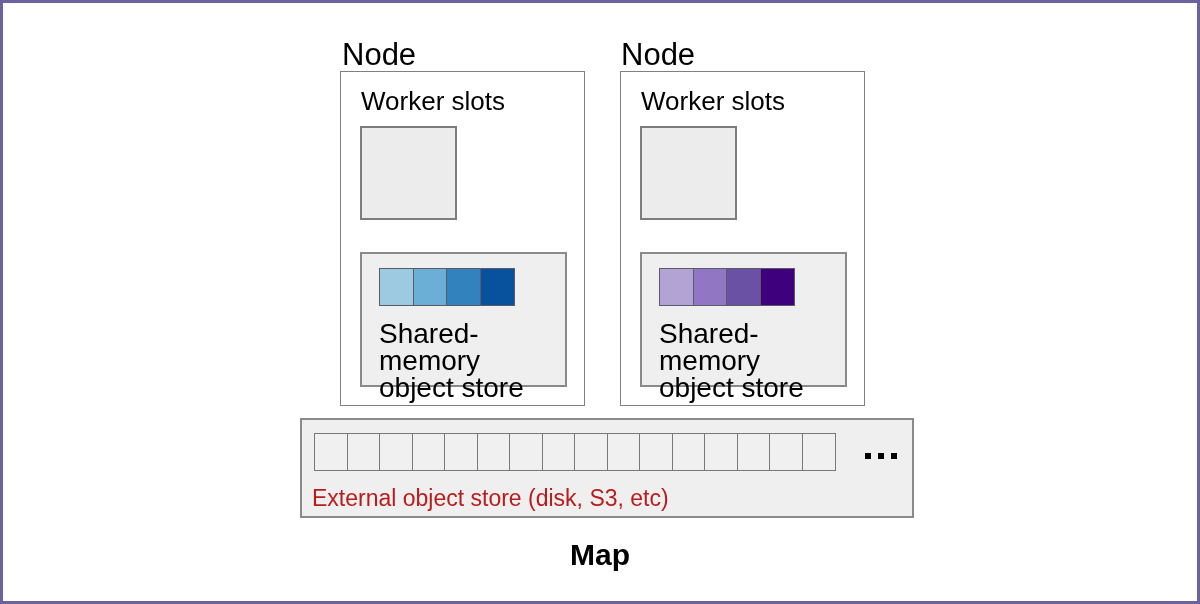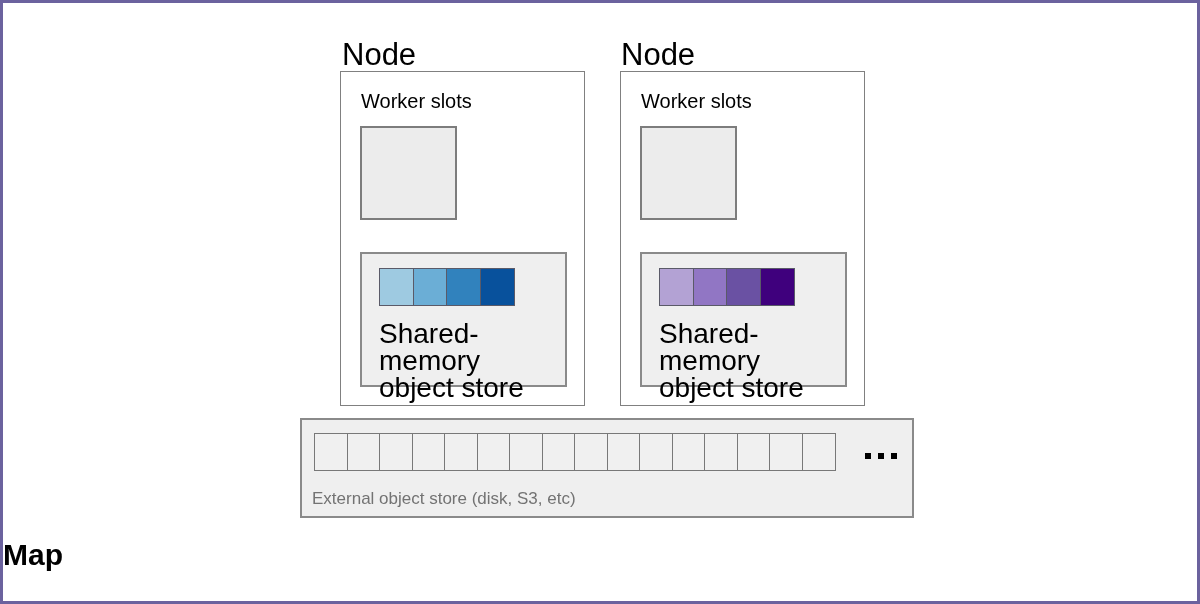--- a/index.html
+++ b/index.html
@@ -44,21 +44,21 @@
   .node-box {
     position: absolute;
     box-sizing: border-box;
     border: 1.5px solid #808080;
     background: #ffffff;
   }
 
   
   .worker-slots-label {
     position: absolute;
-    font-size: 20px;
+    font-size: 26px;
     color: #000000;
     line-height: 22px;
     white-space: nowrap;
   }
   .worker-slot-box {
     position: absolute;
     box-sizing: border-box;
     border: 2px solid #7d7d7d;
     background: #ececec;
   }
@@ -119,34 +119,35 @@
     align-items: center;
   }
   .ell-dot {
     width: 6px;
     height: 6px;
     background: #000000;
     margin-right: 7px;
   }
   .ext-label {
     position: absolute;
-    font-size: 17px;
-    color: #737373;
+    font-size: 23px;
+    color: #b91c1c;
     line-height: 23px;
     white-space: nowrap;
   }
 
   
   .caption {
     position: absolute;
     font-size: 30px;
     font-weight: bold;
     color: #000000;
     line-height: 30px;
     white-space: nowrap;
+    text-align: center;
   }
 </style>
 </head>
 <body>
 
 <div id="frame" style="border-color: rgb(107, 98, 158); background: rgb(255, 255, 255);">
   <div id="canvas">
 
     <div class="node-label" style="left:339px; top:36px;">Node</div>
 

